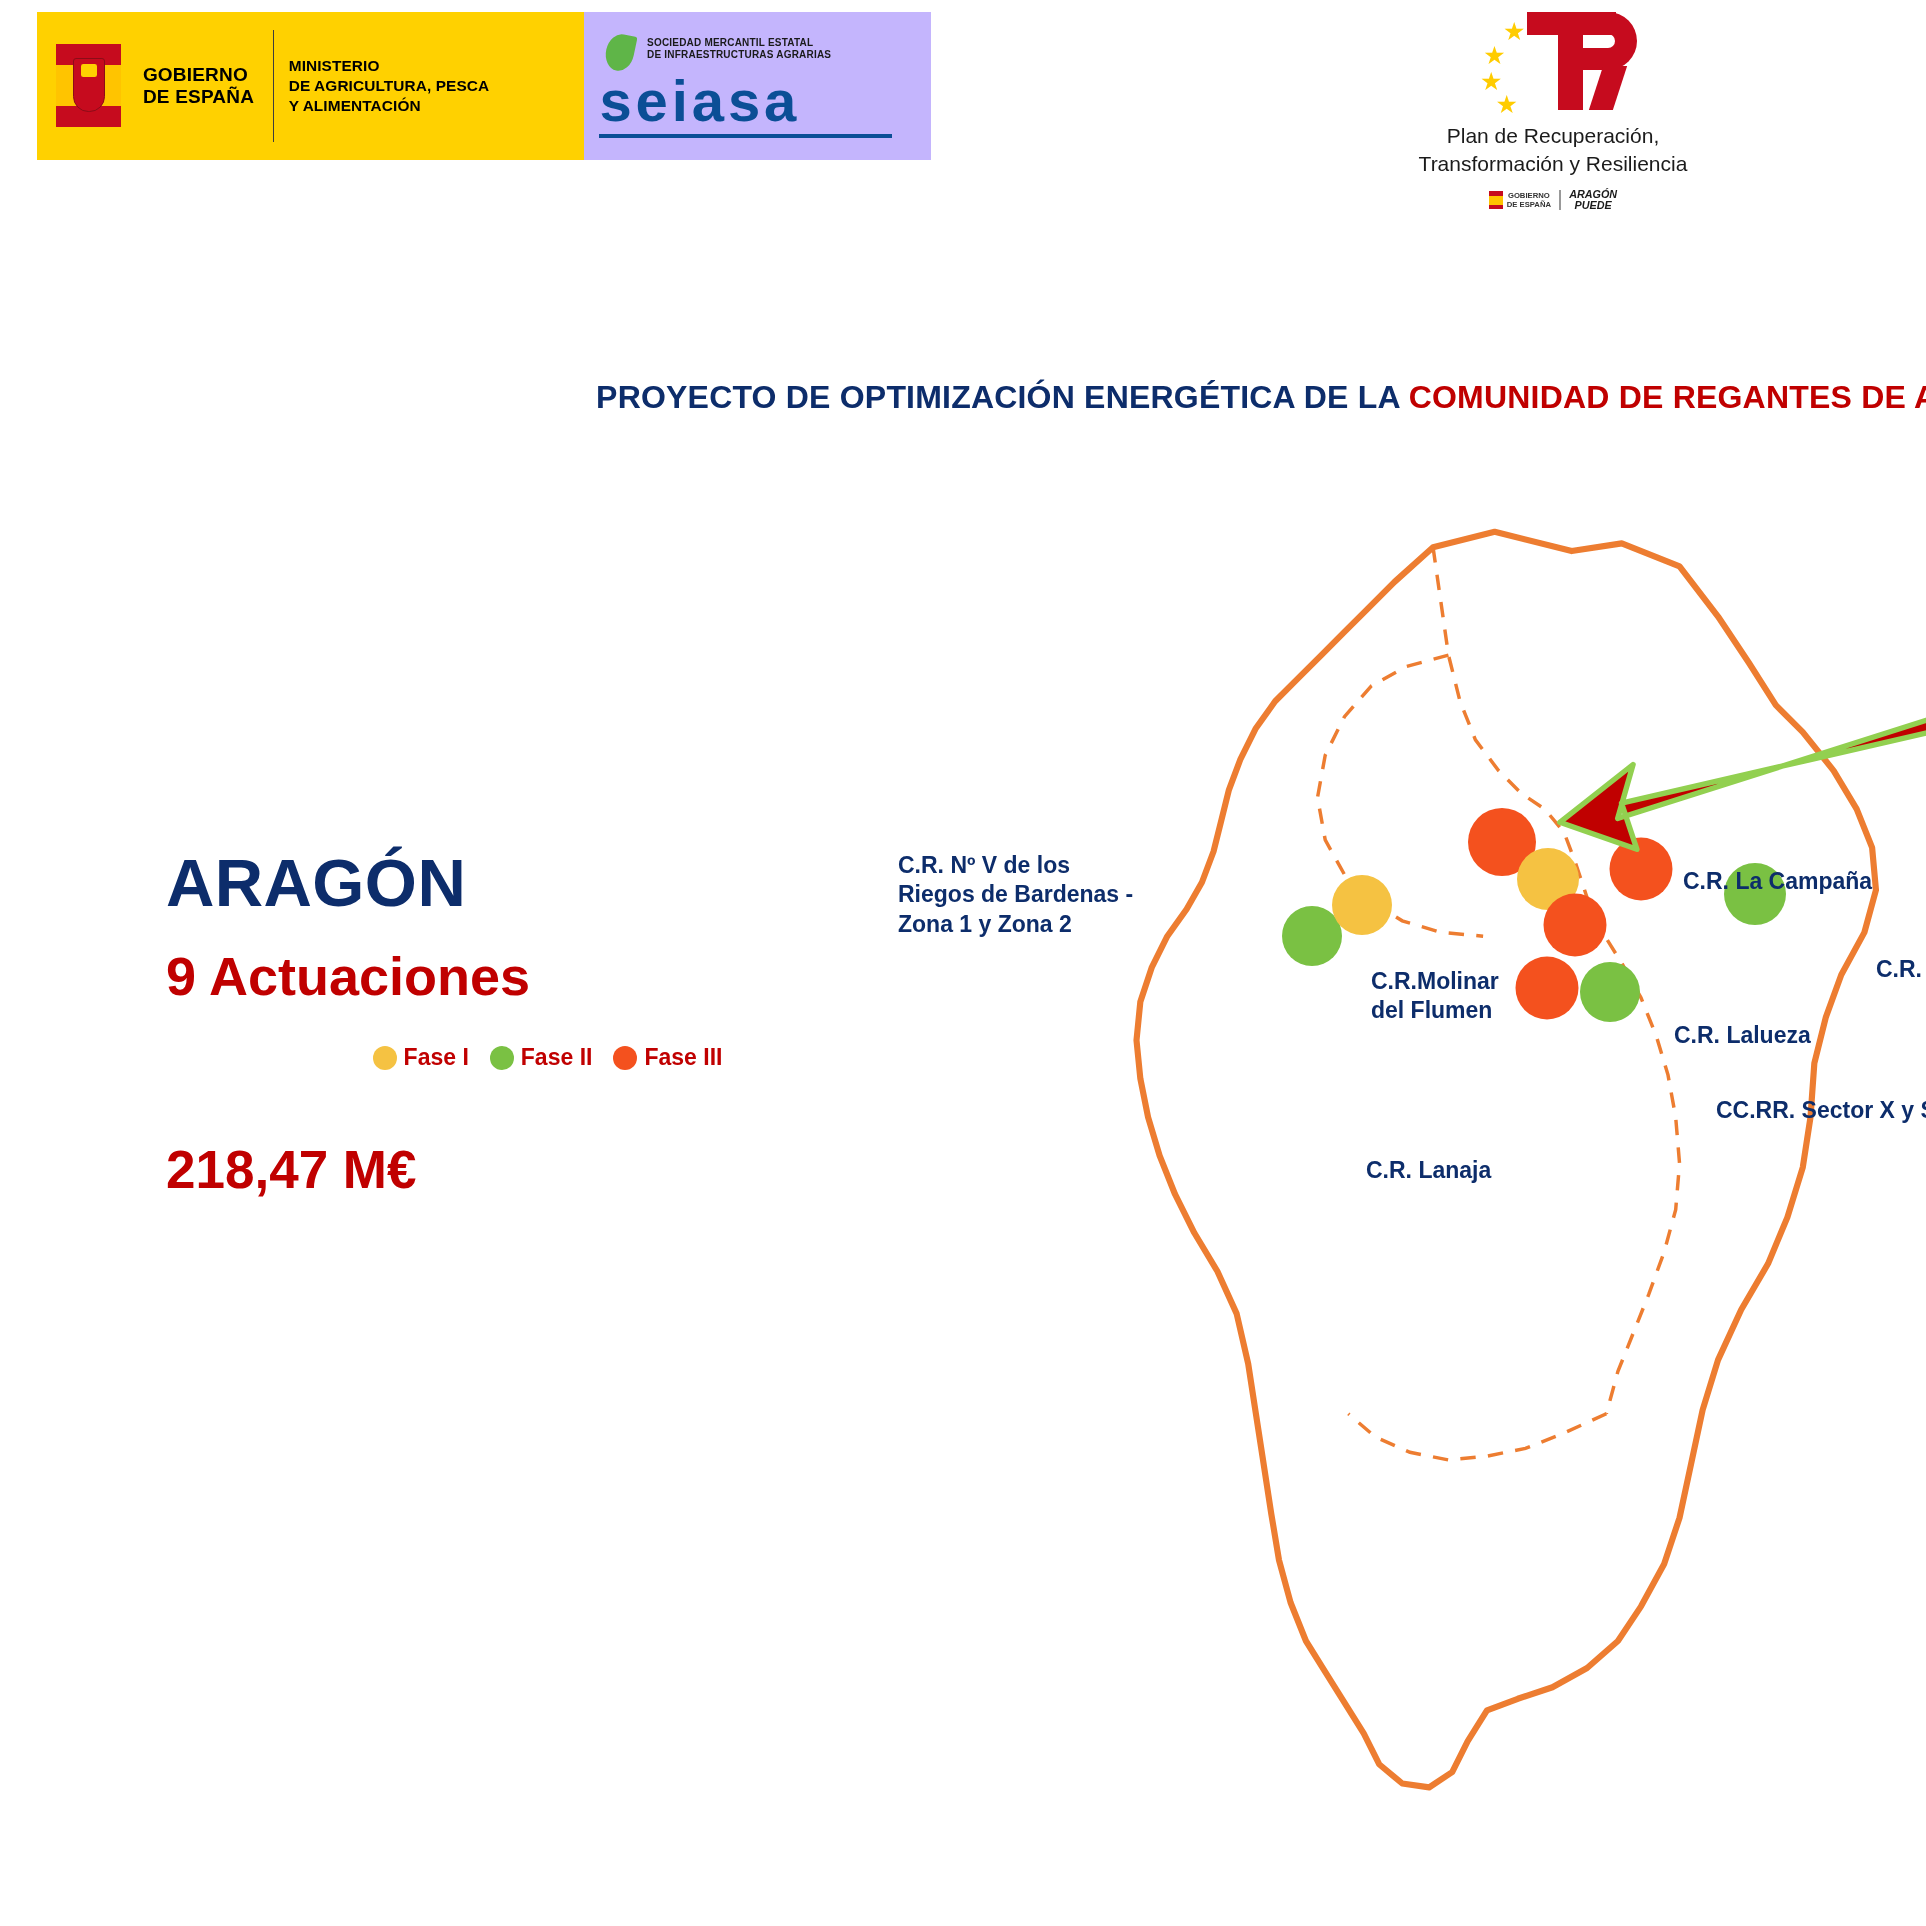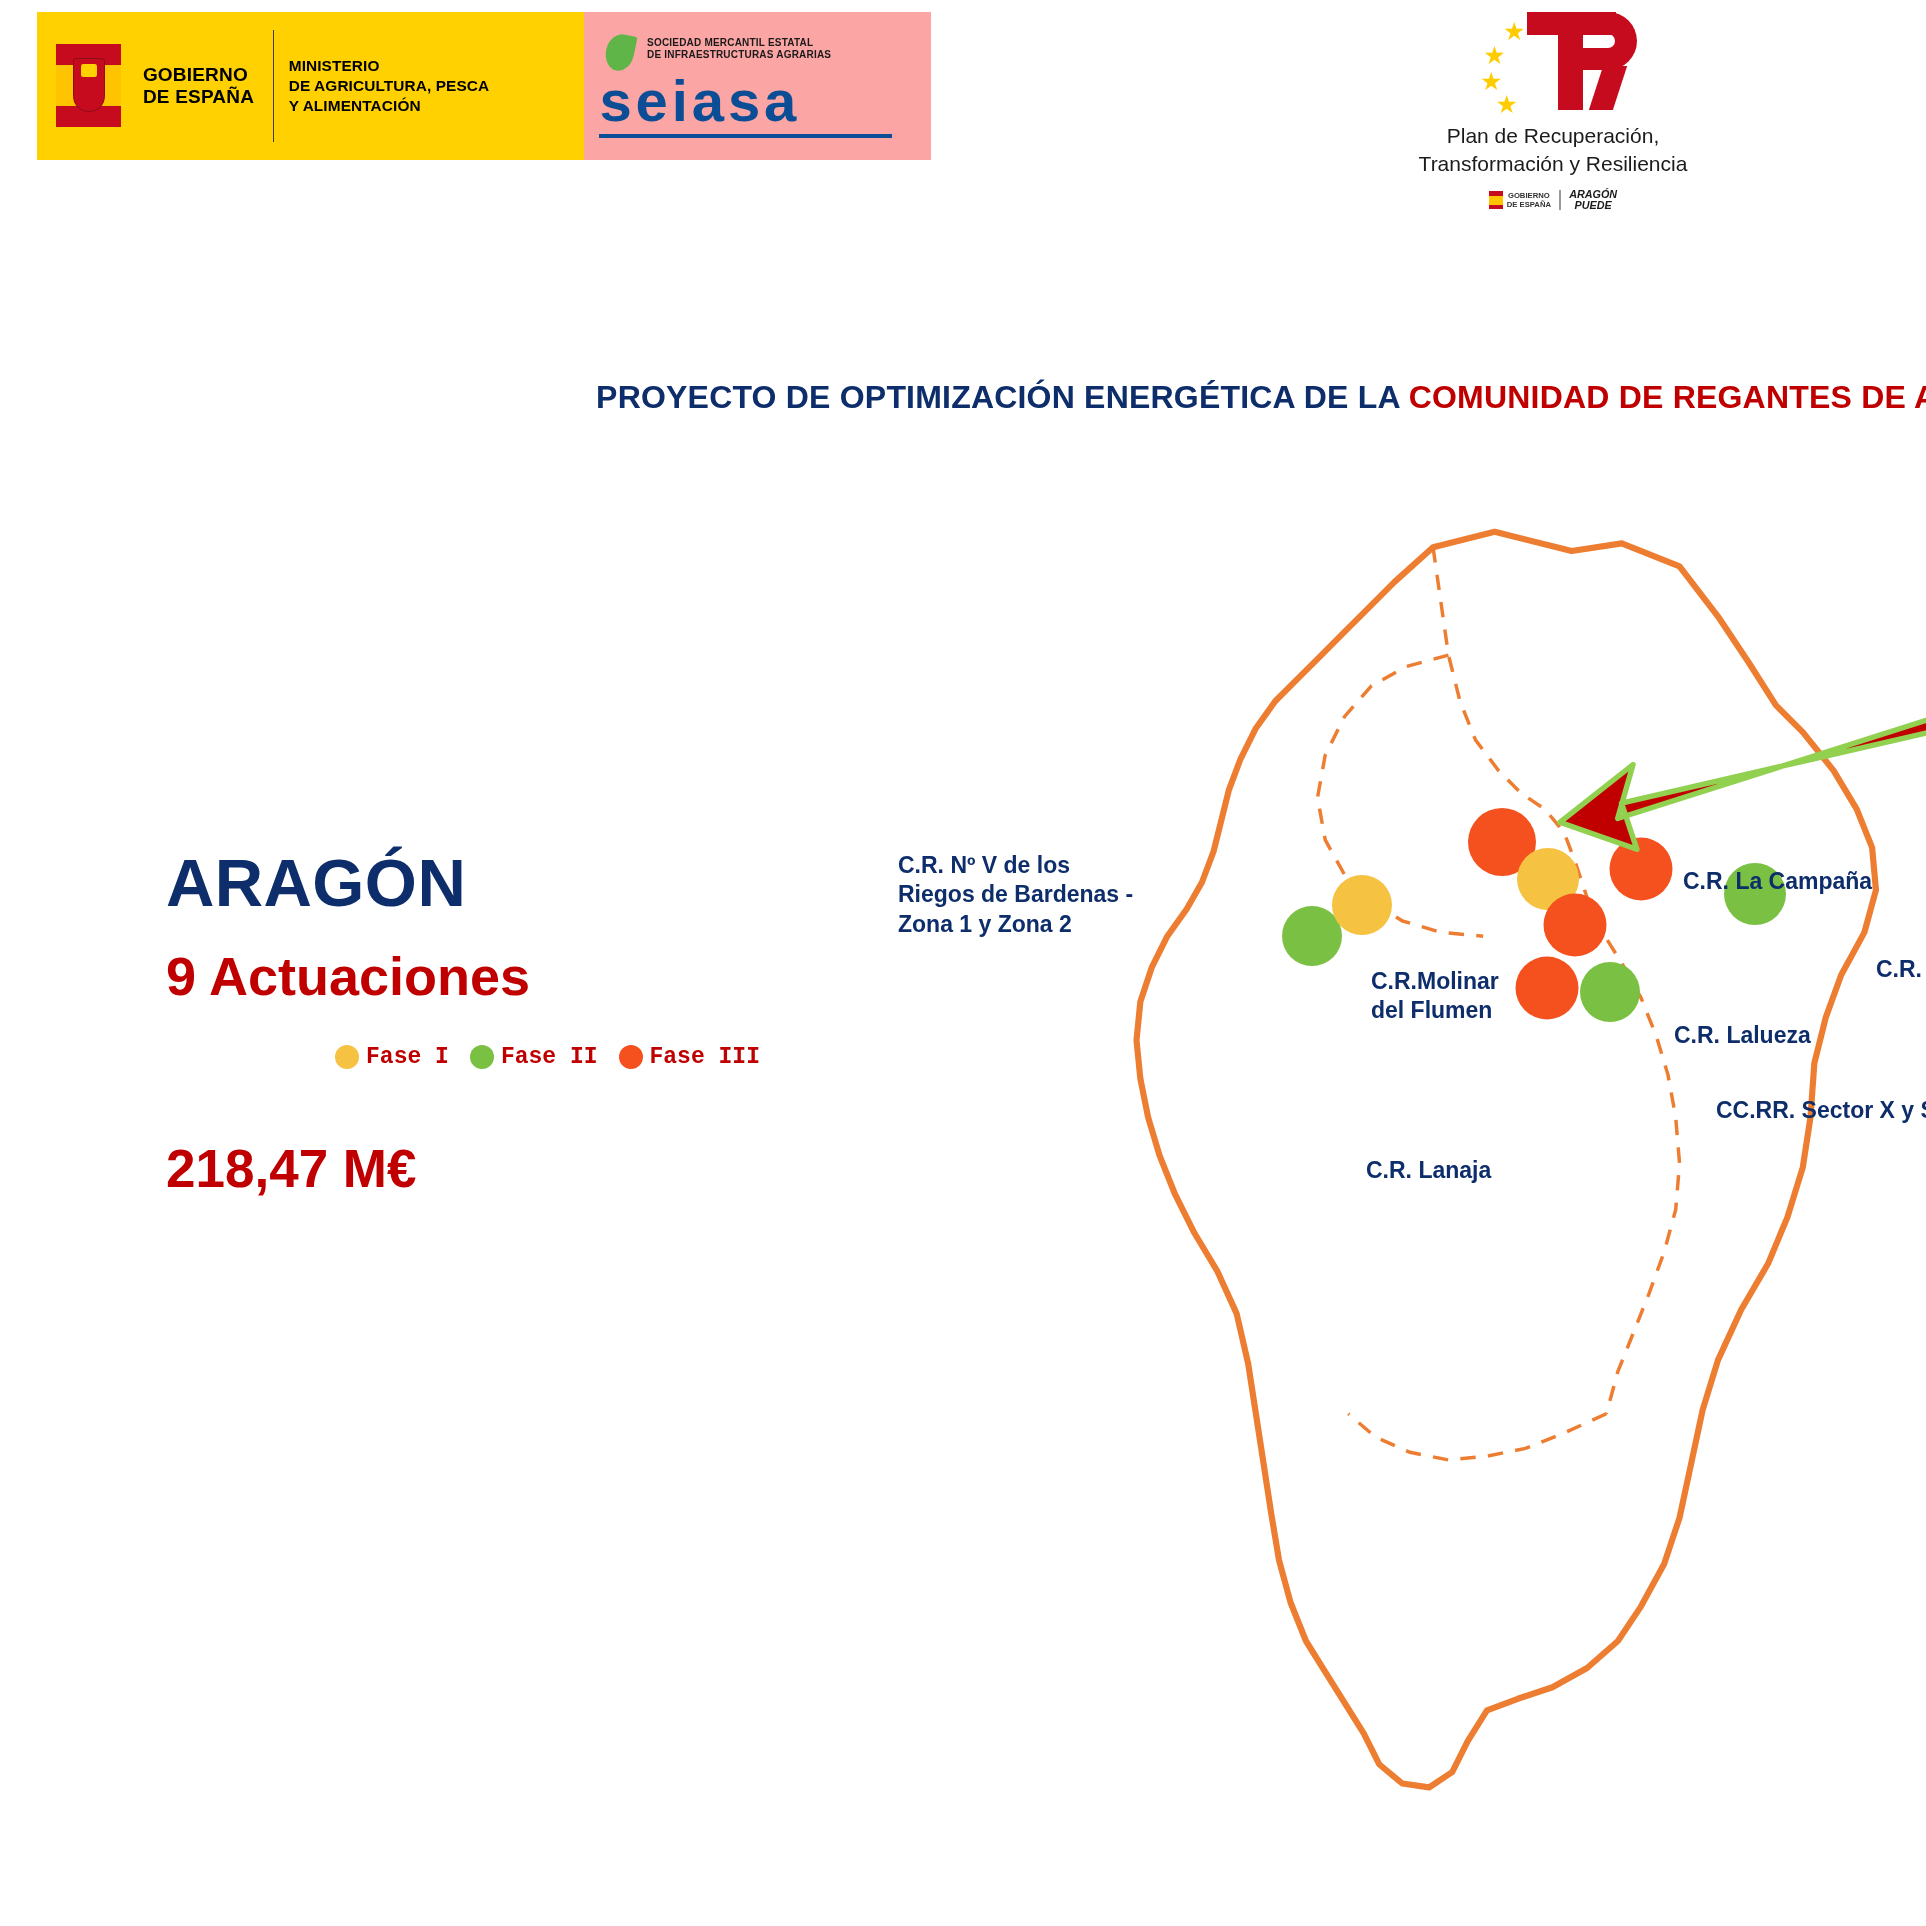--- a/index.html
+++ b/index.html
@@ -96,21 +96,21 @@
     letter-spacing: 0.1px;
   }
 
   
   .seiasa {
     position: absolute;
     left: 584px;
     top: 11.6px;
     width: 347px;
     height: 148px;
-    background: #fca5a5;
+    background: #c4b5fd;
     display: flex;
     flex-direction: column;
     justify-content: center;
     padding-left: 15.4px;
     box-sizing: border-box;
   }
   .seiasa-top {
     display: flex;
     align-items: flex-start;
   }
@@ -271,21 +271,20 @@
     display: flex;
     justify-content: center;
     align-items: center;
     gap: 21px;
     margin-top: 37px;
   }
   .legend-item {
     display: flex;
     align-items: center;
     gap: 7px;
-    font-family: Liberation Mono, monospace;
   }
   .legend-dot {
     width: 24px; height: 24px;
     border-radius: 50%;
     display: inline-block;
   }
   .legend-label {
     font-size: 23px;
     font-weight: 700;
     color: #c00000;

